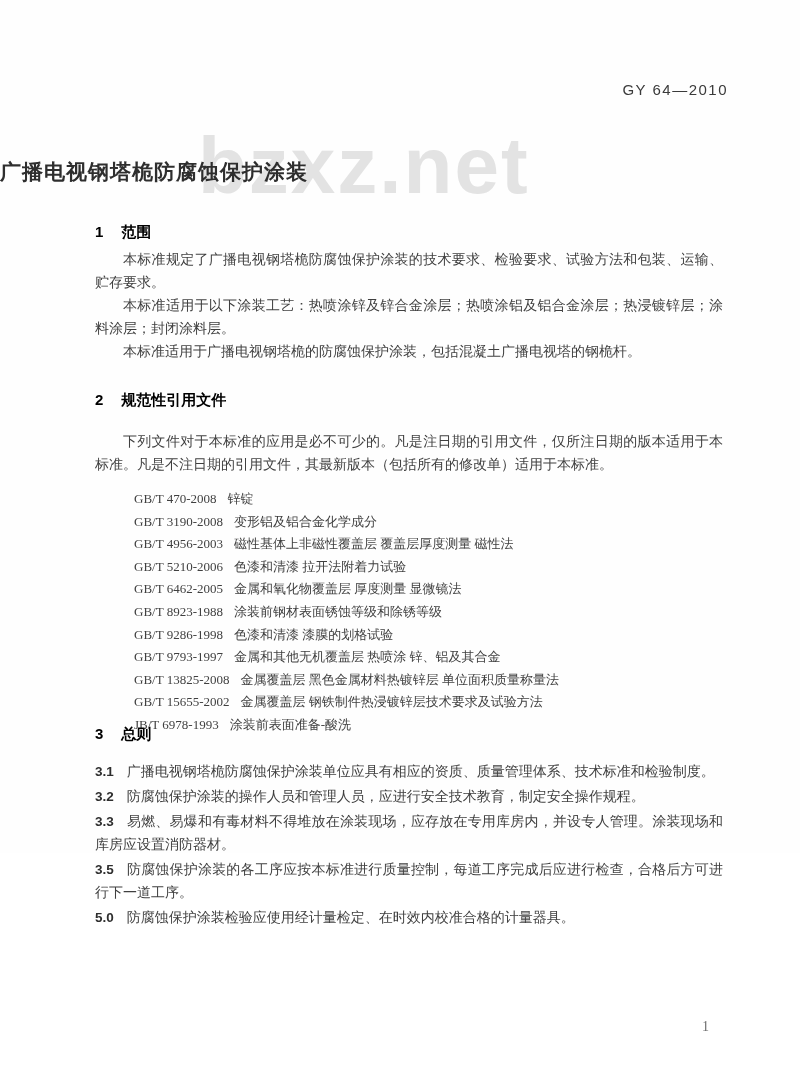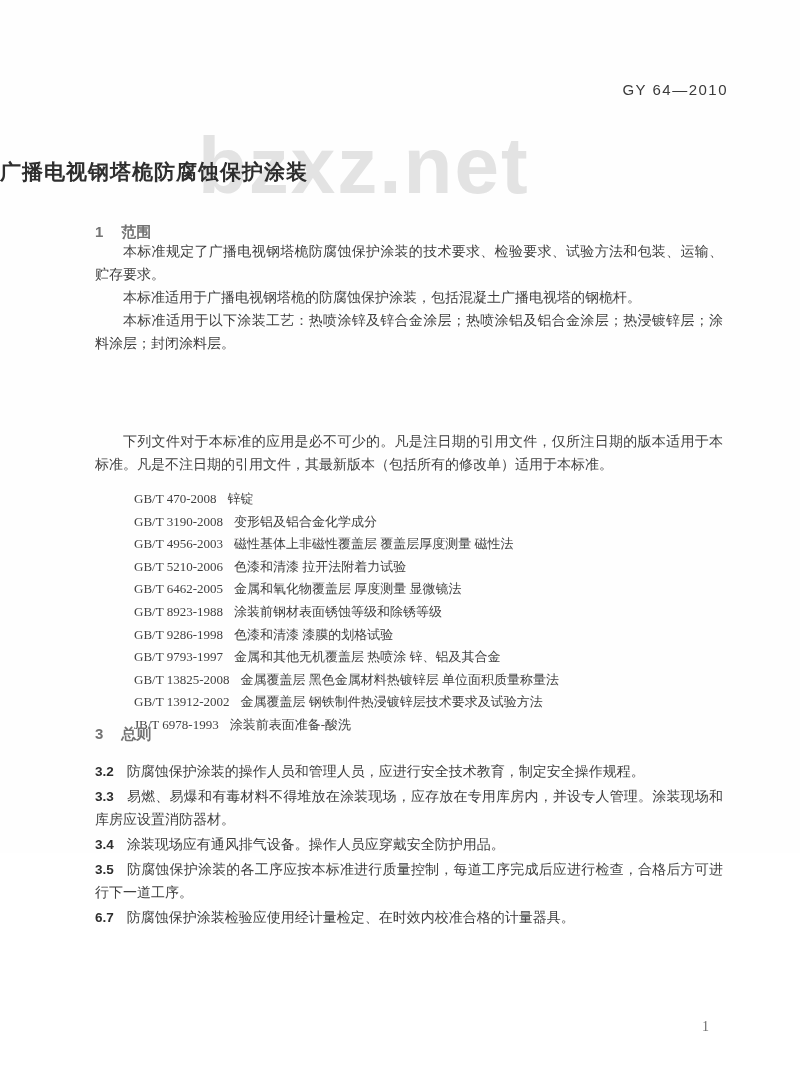--- a/index.html
+++ b/index.html
@@ -53,21 +53,21 @@
   .block {
     position: absolute;
     left: 95px;
     width: 628px;
     z-index: 1;
   }
   .sec-heading {
     font-family: "Liberation Sans", sans-serif;
     font-weight: bold;
     font-size: 15px;
-    color: #737373;
+    color: #000000;
     line-height: 20px;
   }
   .sec-heading .sec-num { margin-right: 18px; }
   .body-text {
     font-size: 14px;
     line-height: 23px;
     text-align: justify;
   }
   .body-text p {
     margin: 0;
@@ -103,50 +103,53 @@
 
   <div class="std-number">GY 64—2010</div>
 
   <div class="watermark">bzxz.net</div>
 
   <div class="doc-title">广播电视钢塔桅防腐蚀保护涂装</div>
 
   <div class="block sec-heading" style="top:222px">
     <span class="sec-num">1</span><span>范围</span>
   </div>
-  <div class="block body-text" style="top:240px">
+  <div class="block body-text" style="top:248px">
     <p>本标准规定了广播电视钢塔桅防腐蚀保护涂装的技术要求、检验要求、试验方法和包装、运输、贮存要求。</p>
+    <p>本标准适用于以下涂装工艺：热喷涂锌及锌合金涂层；热喷涂铝及铝合金涂层；热浸镀锌层；涂料涂层；封闭涂料层。</p>
     <p>本标准适用于广播电视钢塔桅的防腐蚀保护涂装，包括混凝土广播电视塔的钢桅杆。</p>
-    <p>本标准适用于以下涂装工艺：热喷涂锌及锌合金涂层；热喷涂铝及铝合金涂层；热浸镀锌层；涂料涂层；封闭涂料层。</p>
   </div>
 
+  <div class="block sec-heading" style="top:390px">
+    <span class="sec-num">2</span><span>规范性引用文件</span>
+  </div>
   <div class="block body-text" style="top:430px">
     <p>下列文件对于本标准的应用是必不可少的。凡是注日期的引用文件，仅所注日期的版本适用于本标准。凡是不注日期的引用文件，其最新版本（包括所有的修改单）适用于本标准。</p>
     <ul class="ref-list">
       <li><span class="ref-code">GB/T 470-2008</span><span>锌锭</span></li>
       <li><span class="ref-code">GB/T 3190-2008</span><span>变形铝及铝合金化学成分</span></li>
       <li><span class="ref-code">GB/T 4956-2003</span><span>磁性基体上非磁性覆盖层 覆盖层厚度测量 磁性法</span></li>
       <li><span class="ref-code">GB/T 5210-2006</span><span>色漆和清漆 拉开法附着力试验</span></li>
       <li><span class="ref-code">GB/T 6462-2005</span><span>金属和氧化物覆盖层 厚度测量 显微镜法</span></li>
       <li><span class="ref-code">GB/T 8923-1988</span><span>涂装前钢材表面锈蚀等级和除锈等级</span></li>
       <li><span class="ref-code">GB/T 9286-1998</span><span>色漆和清漆 漆膜的划格试验</span></li>
       <li><span class="ref-code">GB/T 9793-1997</span><span>金属和其他无机覆盖层 热喷涂 锌、铝及其合金</span></li>
       <li><span class="ref-code">GB/T 13825-2008</span><span>金属覆盖层 黑色金属材料热镀锌层 单位面积质量称量法</span></li>
-      <li><span class="ref-code">GB/T 13912-2002</span><span>金属覆盖层 钢铁制件热浸镀锌层技术要求及试验方法</span></li>
+      <li><span class="ref-code">GB/T 15655-2002</span><span>金属覆盖层 钢铁制件热浸镀锌层技术要求及试验方法</span></li>
       <li><span class="ref-code">JB/T 6978-1993</span><span>涂装前表面准备-酸洗</span></li>
     </ul>
   </div>
 
   <div class="block sec-heading" style="top:724px">
     <span class="sec-num">3</span><span>总则</span>
   </div>
   <div class="block clauses" style="top:760px">
+    <p><span class="clause-num">3.1</span><span>广播电视钢塔桅防腐蚀保护涂装单位应具有相应的资质、质量管理体系、技术标准和检验制度。</span></p>
     <p><span class="clause-num">3.2</span><span>防腐蚀保护涂装的操作人员和管理人员，应进行安全技术教育，制定安全操作规程。</span></p>
     <p><span class="clause-num">3.3</span><span>易燃、易爆和有毒材料不得堆放在涂装现场，应存放在专用库房内，并设专人管理。涂装现场和库房应设置消防器材。</span></p>
-    <p><span class="clause-num">3.4</span><span>涂装现场应有通风排气设备。操作人员应穿戴安全防护用品。</span></p>
     <p><span class="clause-num">3.5</span><span>防腐蚀保护涂装的各工序应按本标准进行质量控制，每道工序完成后应进行检查，合格后方可进行下一道工序。</span></p>
-    <p><span class="clause-num">6.7</span><span>防腐蚀保护涂装检验应使用经计量检定、在时效内校准合格的计量器具。</span></p>
+    <p><span class="clause-num">5.0</span><span>防腐蚀保护涂装检验应使用经计量检定、在时效内校准合格的计量器具。</span></p>
   </div>
 
 
   <div class="page-number">1</div>
 
 </div>
 
 </body></html>

